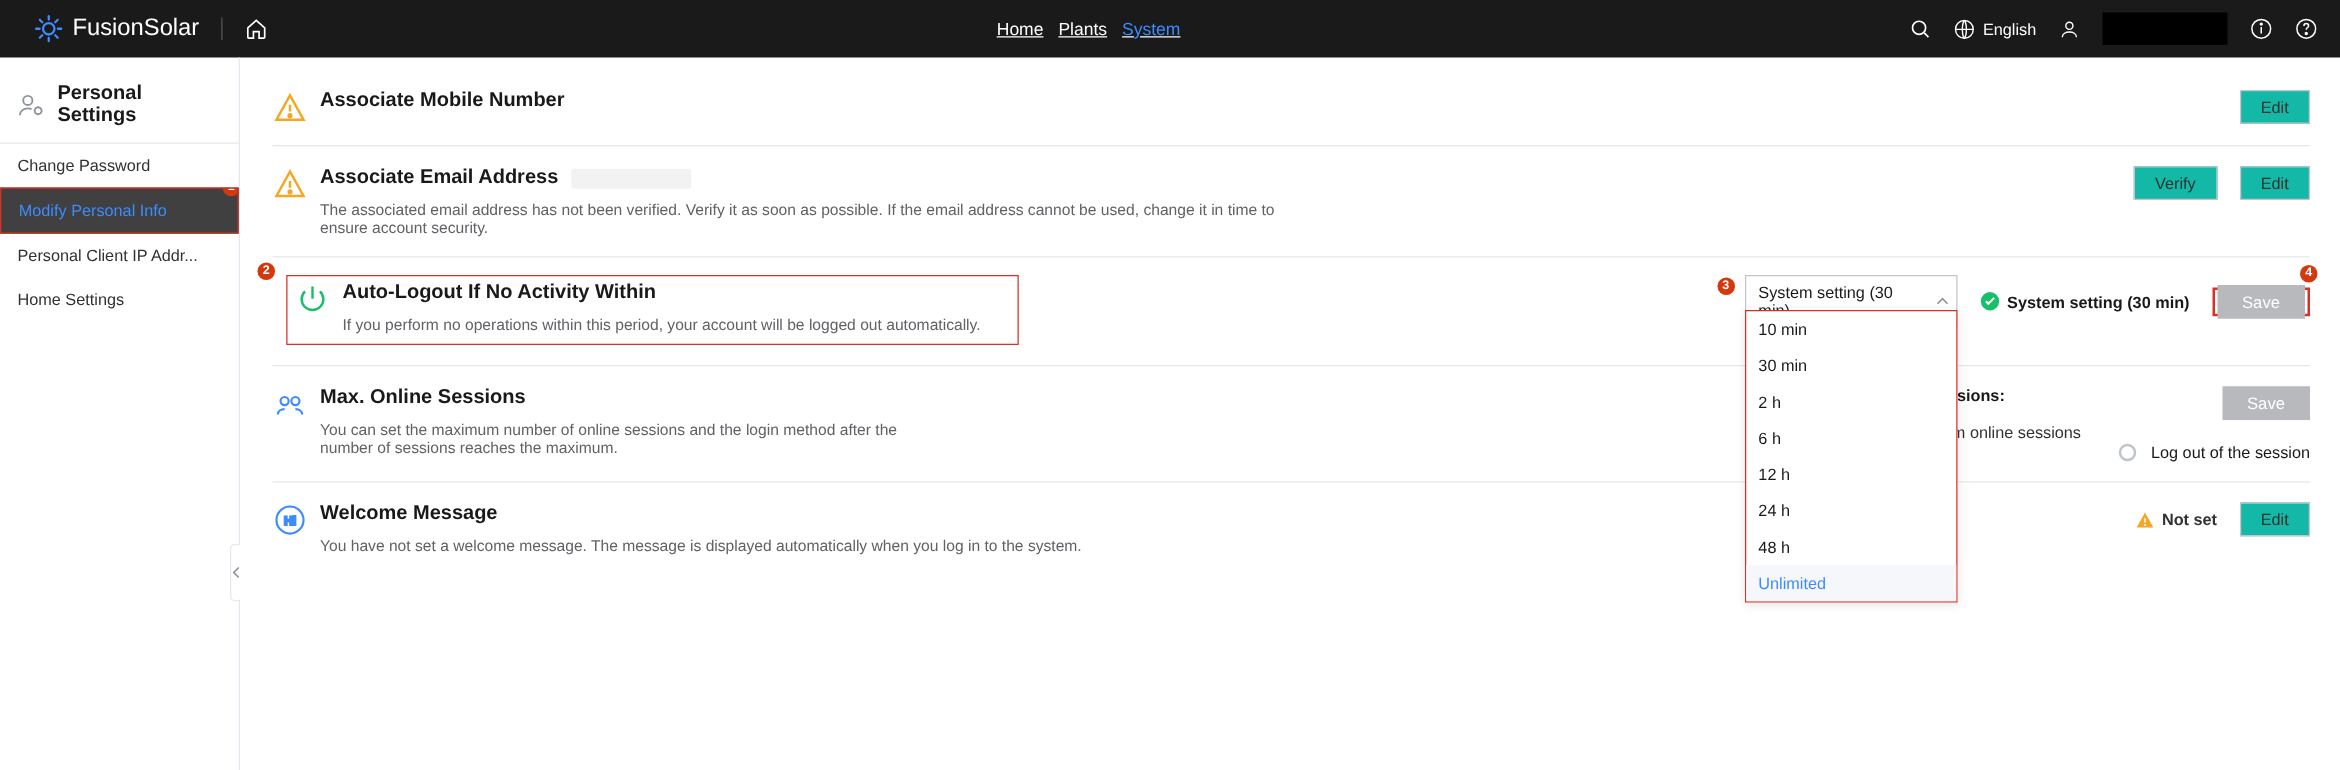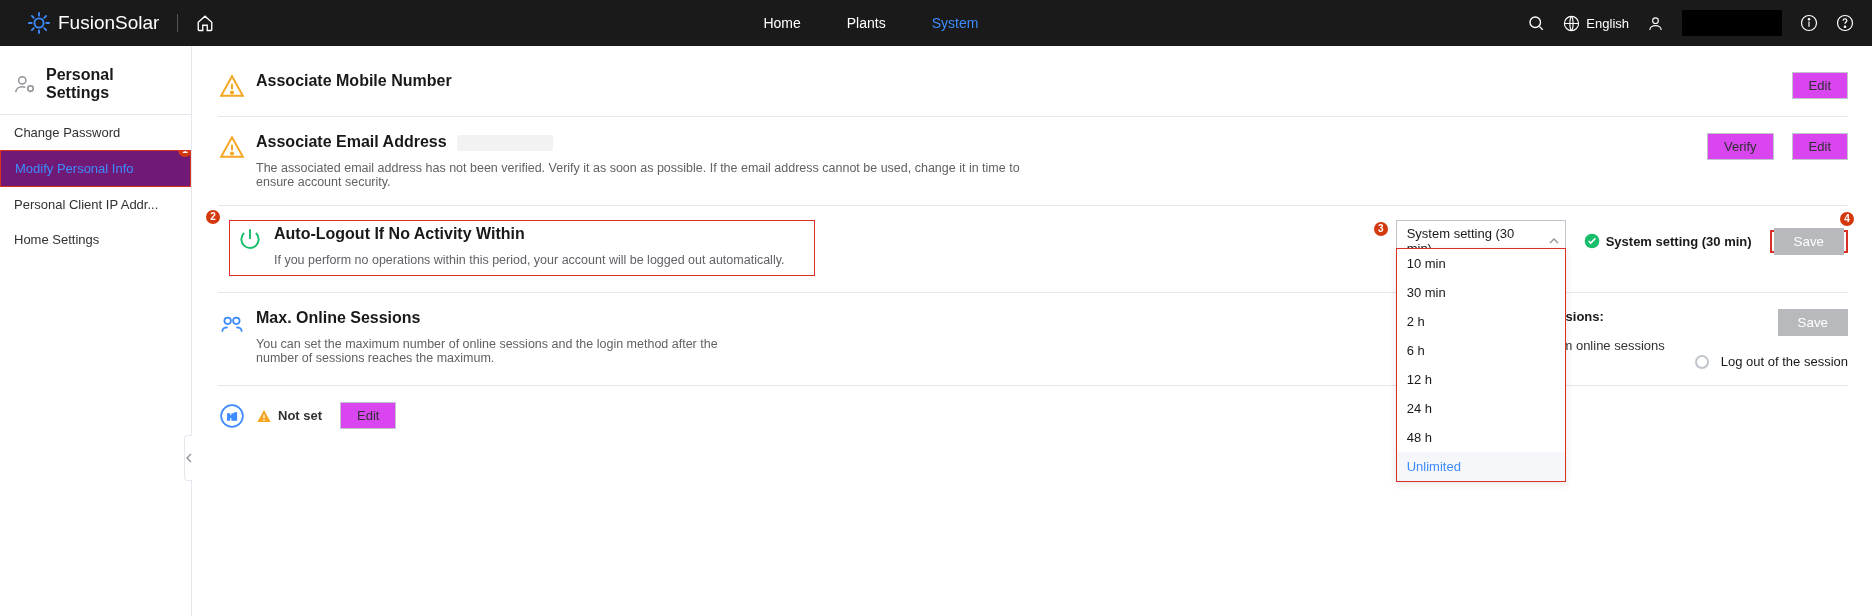--- a/index.html
+++ b/index.html
@@ -23,21 +23,21 @@
   .topbar {
     height: var(--header-h);
     background: #1a1a1a;
     color: #fff;
     display: flex;
     align-items: center;
     padding: 0 18px 0 28px;
   }
   .brand { display:flex; align-items:center; gap:8px; font-size:19px; font-weight:500;}
   .divider-v { width:1px; height:18px; background:#555; margin:0 18px;}
-  .topnav { flex:1; display:flex; justify-content:center; gap:46px; font-size:14px;}
+  .topnav { flex:1; display:flex; justify-content:center; gap:12px; font-size:14px;text-decoration:underline;}
   .topnav span { cursor:pointer; color:#fff;}
   .topnav span.active { color:#3d8bff;}
   .topright { display:flex; align-items:center; gap:18px;}
   .topright .lang { display:flex; align-items:center; gap:6px; font-size:13px;}
   
   svg { display:block; }
   
   .main { display:flex; }
   .sidebar {
     width: var(--sidebar-w);
@@ -53,21 +53,21 @@
   }
   .side-items { margin-top:4px; border-top:1px solid var(--border);}
   .side-item {
     padding: 10px 14px;
     font-size:13px;
     color:#303133;
     cursor:pointer;
     border-bottom: none;
     white-space:nowrap; overflow:hidden; text-overflow:ellipsis;
   }
-  .side-item.active { color:#3d8bff; border:1px solid var(--hl-red); position:relative; background:#701a75;}
+  .side-item.active { color:#3d8bff; border:1px solid var(--hl-red); position:relative; background:#404040;}
   .collapse-toggle {
     position:absolute; right:-1px; top:389px;
     width:8px; height:46px;
     border:1px solid var(--border);
     border-right:none; border-radius:4px 0 0 4px;
     background:#fff;
     display:flex; align-items:center; justify-content:center;
     color:#909399;
   }
   
@@ -78,21 +78,21 @@
     position:relative;
   }
   .section:last-child { border-bottom:none; }
   .sec-head { display:flex; align-items:flex-start; }
   .sec-icon { width:28px; height:28px; flex:0 0 28px; margin-right:10px; display:flex; align-items:center; justify-content:center;}
   .sec-body { flex:1; min-width:0;}
   .sec-title { font-size:16px; font-weight:700; display:flex; align-items:center; gap:10px;}
   .sec-desc  { font-size:12.5px; color:var(--muted); margin-top:10px; max-width:780px;}
   .sec-right { display:flex; align-items:center; gap:18px; }
   .btn {
-    border:1px solid #c0c4cc; background:#d946ef; color:#303133;
+    border:1px solid #c0c4cc; background:#14b8a6; color:#303133;
     padding: 5px 16px; font-size:13px; cursor:pointer;
   }
   .btn-primary {
     border:none; background:#b7b9bc; color:#fff; padding:6px 20px;
   }
   .status { display:flex; align-items:center; gap:6px; font-size:13px; font-weight:600;}
   .status.warn { color:#303133; }
   .status.warn svg { color:#f5a623;}
   .status.ok svg { color:#19be6b;}
   .redbox-section { border:1px solid var(--hl-red); padding:4px 6px 8px 6px; margin-left:-6px; position:relative;}
@@ -370,20 +370,24 @@
     </div>
 
     <div class="section">
       <div class="sec-head">
         <div class="sec-icon">
           <svg width="26" height="26" viewBox="0 0 24 24" fill="none" stroke="#3d8bff" stroke-width="1.6">
               <circle cx="12" cy="12" r="10"></circle>
               <text x="12" y="16" text-anchor="middle" font-size="9" fill="#3d8bff" font-family="Arial" font-weight="bold">Hi</text>
             </svg>
         </div>
+        <div class="sec-body">
+          <div class="sec-title">Welcome Message</div>
+          <div class="sec-desc">You have not set a welcome message. The message is displayed automatically when you log in to the system.</div>
+        </div>
         <div class="sec-right">
           <div class="status warn">
             <svg width="16" height="16" viewBox="0 0 24 24">
                 <path d="M12 3L2 21h20L12 3z" fill="#f5a623"></path>
                 <line x1="12" y1="10" x2="12" y2="15" stroke="#fff" stroke-width="2"></line>
                 <circle cx="12" cy="18" r="1.3" fill="#fff"></circle>
               </svg>
             <span>Not set</span>
           </div>
           <button class="btn">Edit</button>

